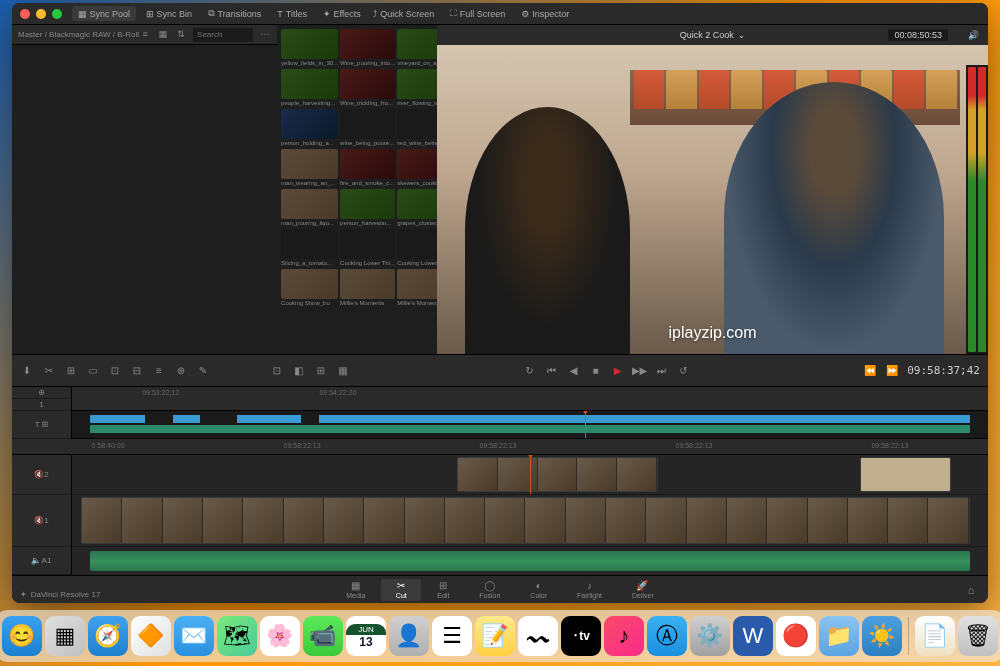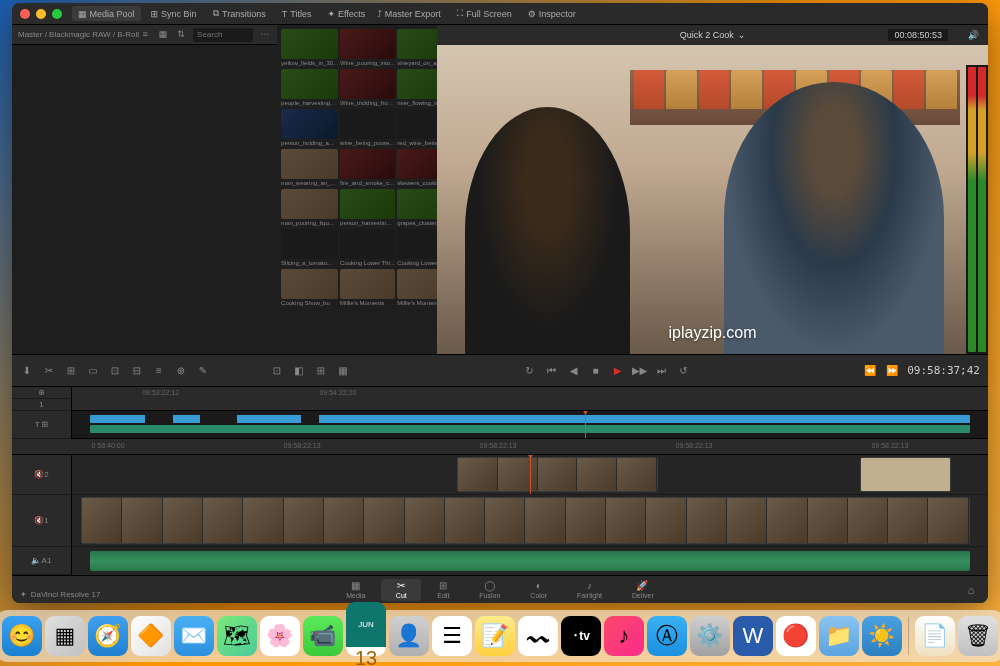--- a/index.html
+++ b/index.html
@@ -85,22 +85,22 @@
 .dock-icon{width:40px;height:40px;border-radius:9px;display:flex;align-items:center;justify-content:center;font-size:22px;cursor:pointer;background:linear-gradient(135deg,#fff,#e0e0e0)}
 .dock-sep{width:1px;height:38px;background:rgba(0,0,0,0.2);margin:0 3px}
 .di-finder{background:linear-gradient(to bottom,#3aa0f0,#1a80d0)}
 .di-launchpad{background:linear-gradient(135deg,#e0e0e0,#c0c0c0)}
 .di-safari{background:linear-gradient(to bottom,#40a0f0,#2080d0)}
 .di-mail{background:linear-gradient(to bottom,#4ab0f4,#2a90e0)}
 .di-maps{background:linear-gradient(135deg,#7aea7a,#4aca9a)}
 .di-photos{background:#fff}
 .di-facetime{background:linear-gradient(to bottom,#5aea5a,#3aca3a)}
 .di-calendar{background:#fff;flex-direction:column;font-size:8px}
-.di-cal-top{background:#0f766e;color:#fff;width:100%;text-align:center;border-radius:9px 9px 0 0;padding:18px 0;font-size:8px}
-.di-cal-num{font-size:20px;font-weight:400;color:#a16207}
+.di-cal-top{background:#14532d;color:#fff;width:100%;text-align:center;border-radius:9px 9px 0 0;padding:1px 0;font-size:8px}
+.di-cal-num{font-size:12px;font-weight:700;color:#0f172a}
 .di-contacts{background:linear-gradient(to bottom,#d0d0d0,#b0b0b0)}
 .di-reminders{background:#fff}
 .di-notes{background:linear-gradient(to bottom,#ffeb8a,#ffd040)}
 .di-freeform{background:#fff}
 .di-tv{background:#000;color:#fff;font-size:12px;font-weight:600}
 .di-music{background:linear-gradient(135deg,#fa4a6a,#fa2a8a)}
 .di-appstore{background:linear-gradient(to bottom,#3ab0f4,#1a90e0)}
 .di-settings{background:linear-gradient(to bottom,#d0d0d0,#a0a0a0)}
 .di-word{background:#2a5aaa}
 .di-chrome{background:#fff}
@@ -115,21 +115,21 @@
 <div class="app-window">
   <div class="titlebar">
     <div class="traffic-lights">
       <div class="traffic-light tl-red"></div>
       <div class="traffic-light tl-yellow"></div>
       <div class="traffic-light tl-green"></div>
     </div>
     <div class="tb-tabs">
       <div class="tb-tab active">
           <span>▦</span>
-          <span>Media Pool</span>
+          <span>Sync Pool</span>
         </div>
       <div class="tb-tab">
           <span>⊞</span>
           <span>Sync Bin</span>
         </div>
       <div class="tb-tab">
           <span>⧉</span>
           <span>Transitions</span>
         </div>
       <div class="tb-tab">
@@ -137,21 +137,21 @@
           <span>Titles</span>
         </div>
       <div class="tb-tab">
           <span>✦</span>
           <span>Effects</span>
         </div>
     </div>
     <div class="tb-right">
       <div class="tb-tab">
           <span>⤴</span>
-          <span>Master Export</span>
+          <span>Quick Screen</span>
         </div>
       <div class="tb-tab">
           <span>⛶</span>
           <span>Full Screen</span>
         </div>
       <div class="tb-tab">
           <span>⚙</span>
           <span>Inspector</span>
         </div>
     </div>

